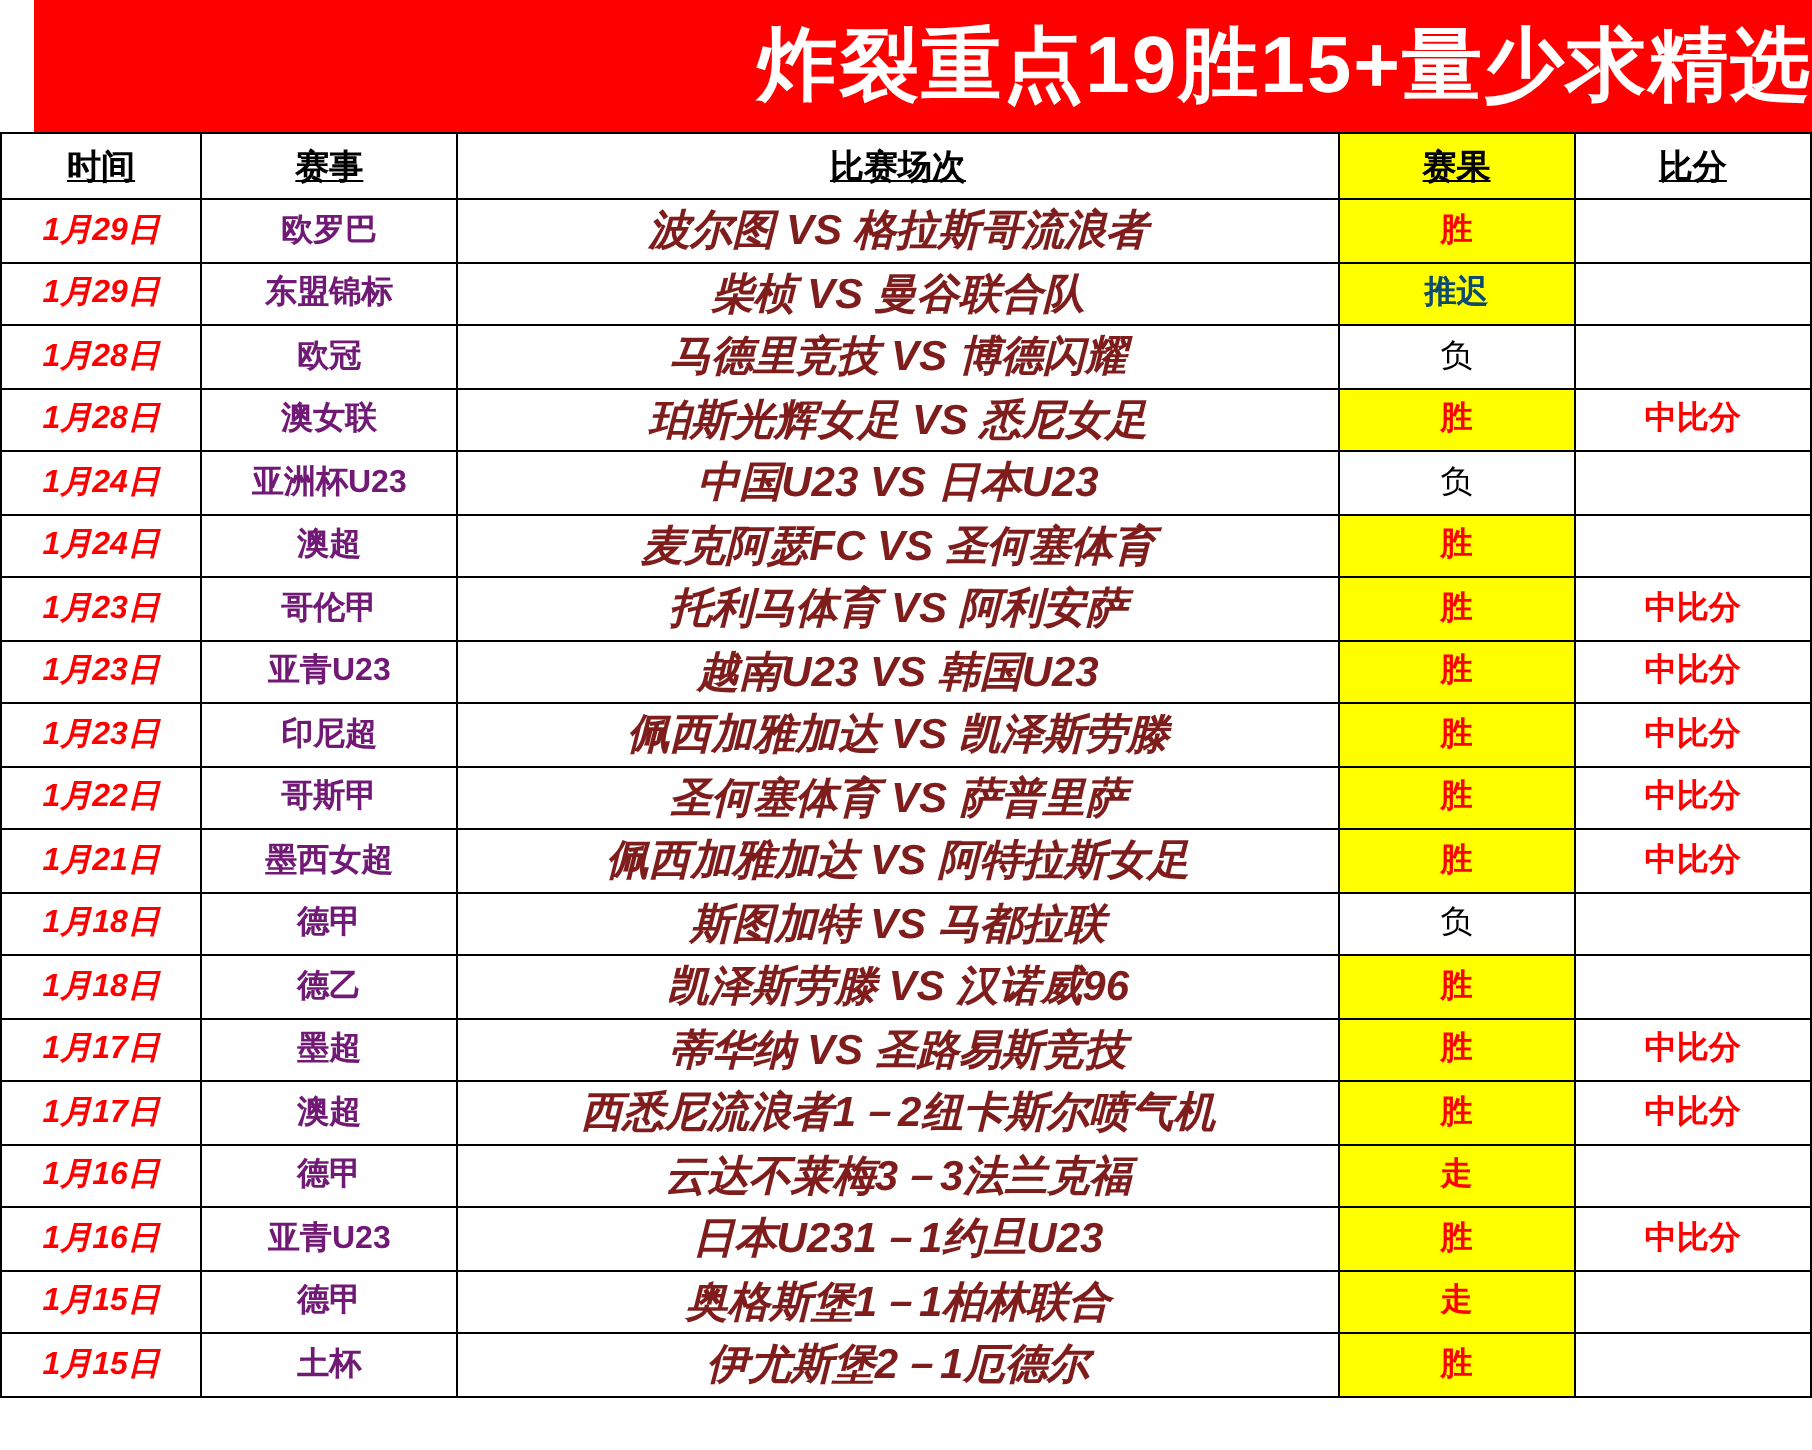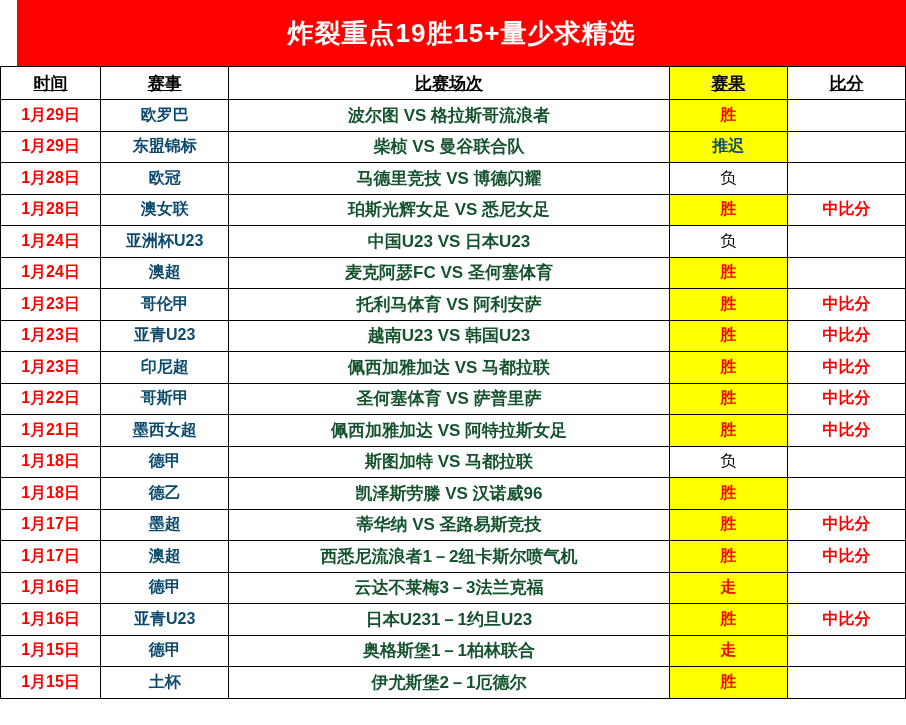--- a/index.html
+++ b/index.html
@@ -9,23 +9,23 @@
   }
   body {
     width: 906px;
     height: 725px;
     font-family: "Liberation Sans", "DejaVu Sans", sans-serif;
     overflow: hidden;
   }
   #banner {
     background: #ff0000;
     color: #ffffff;
-    font-size: 26px;
+    font-size: 40px;
     font-weight: bold;
-    text-align: center;
+    text-align: right;
     height: 66px;
     line-height: 66px;
     letter-spacing: 1px;
     margin-left: 17px;
   }
   table {
     border-collapse: collapse;
     width: 906px;
     table-layout: fixed;
   }
@@ -44,23 +44,23 @@
     text-decoration: underline;
   }
   thead th.res-head {
     background: #ffff00;
   }
   tbody td {
     height: 28.5px;
     font-size: 16px;
     font-weight: bold;
   }
-  td.date   { color: #ff0000; }
-  td.league { color: #0c4a6e; }
-  td.match  { color: #14532d; font-size: 17px; }
+  td.date   { color: #ff0000; font-style: italic; }
+  td.league { color: #701a75; }
+  td.match  { color: #7f1d1d; font-size: 21px; font-style: italic; }
   td.result { background: #ffff00; }
   td.result.plain { background: #ffffff; color: #000000; font-weight: normal; }
   td.result.win  { color: #ff0000; }
   td.result.push { color: #0c4a6e; }
   td.result.draw { color: #ff0000; }
   td.score  { color: #ff0000; }
   col.c-date   { width: 100px; }
   col.c-league { width: 128px; }
   col.c-match  { width: 440px; }
   col.c-result { width: 118px; }
@@ -141,21 +141,21 @@
       <tr>
         <td class="date">1月23日</td>
         <td class="league">亚青U23</td>
         <td class="match">越南U23  VS  韩国U23</td>
         <td class="result win">胜</td>
         <td class="score">中比分</td>
       </tr>
       <tr>
         <td class="date">1月23日</td>
         <td class="league">印尼超</td>
-        <td class="match">佩西加雅加达  VS  马都拉联</td>
+        <td class="match">佩西加雅加达  VS  凯泽斯劳滕</td>
         <td class="result win">胜</td>
         <td class="score">中比分</td>
       </tr>
       <tr>
         <td class="date">1月22日</td>
         <td class="league">哥斯甲</td>
         <td class="match">圣何塞体育  VS  萨普里萨</td>
         <td class="result win">胜</td>
         <td class="score">中比分</td>
       </tr>

